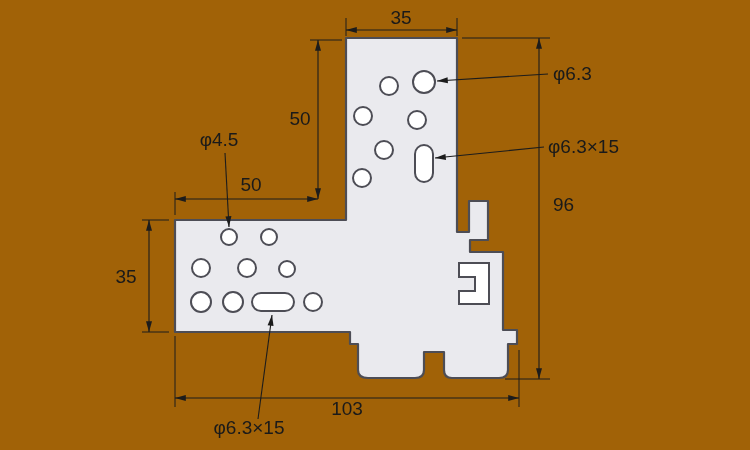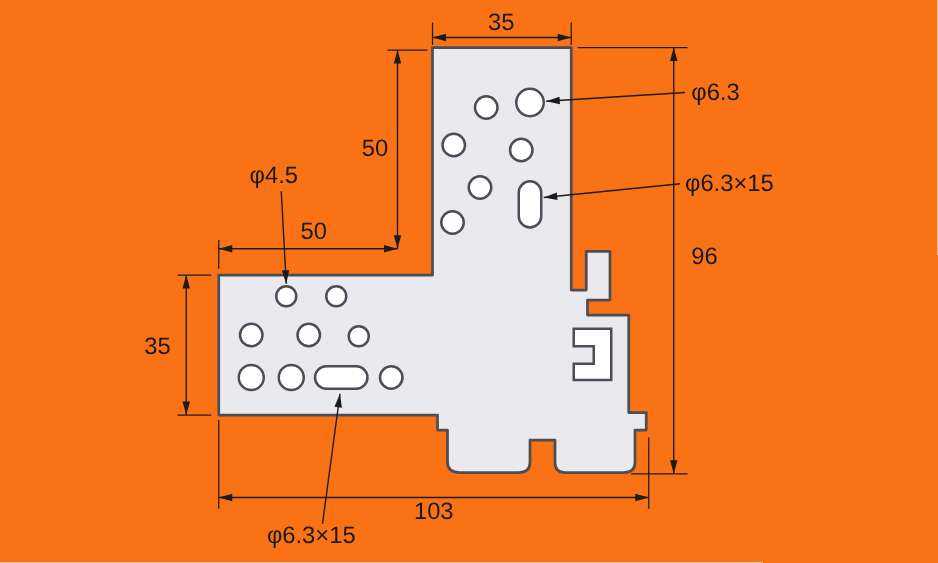--- a/index.html
+++ b/index.html
@@ -1,16 +1,16 @@
 <!DOCTYPE html>
 <html><head>
 <meta charset="utf-8">
 <style>
   html,body{margin:0;padding:0;background:#ffffff;}
-  .stage{position:relative;width:750px;height:450px;background:#f97316;overflow:hidden;
+  .stage{position:relative;width:750px;height:450px;background:#a16207;overflow:hidden;
          font-family:"Liberation Sans",sans-serif;}
   svg text{font-family:"Liberation Sans",sans-serif;font-size:19px;fill:#1a1a1a;}
   .part{stroke:#4d4d55;stroke-width:2.2;stroke-linejoin:round;}
   .hole{fill:#ffffff;stroke:#4d4d55;stroke-width:2;}
   .dim{stroke:#1c1c1c;stroke-width:1.1;fill:none;}
   .ext{stroke:#1c1c1c;stroke-width:1;fill:none;}
 </style>
 </head>
 <body>
 

